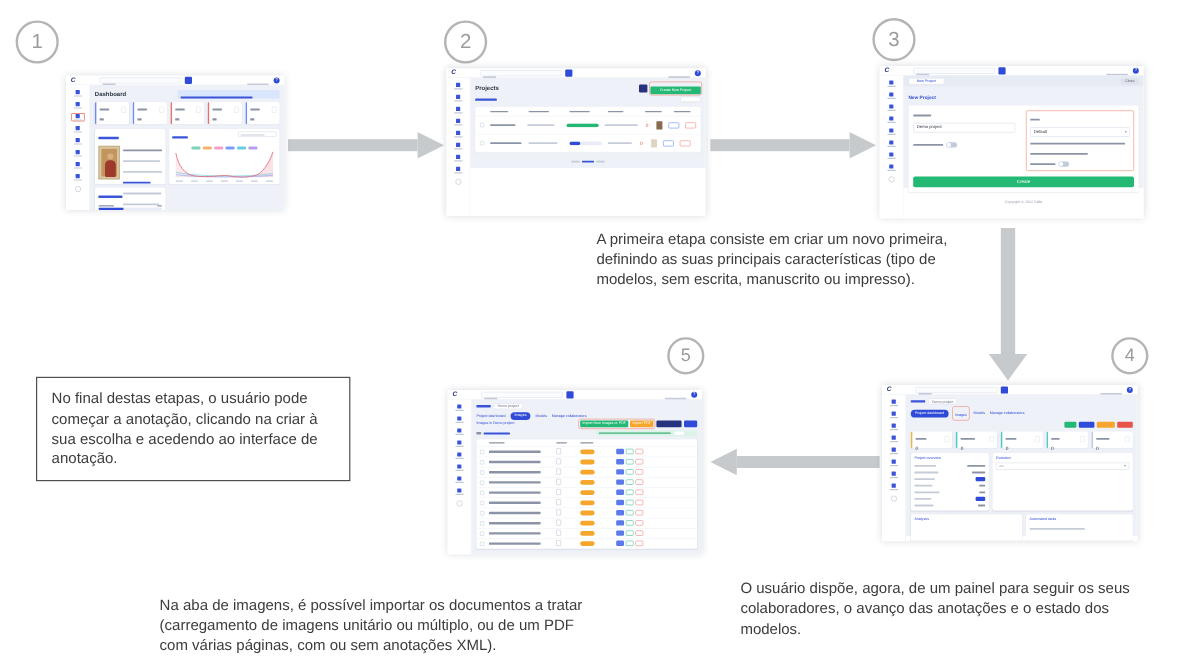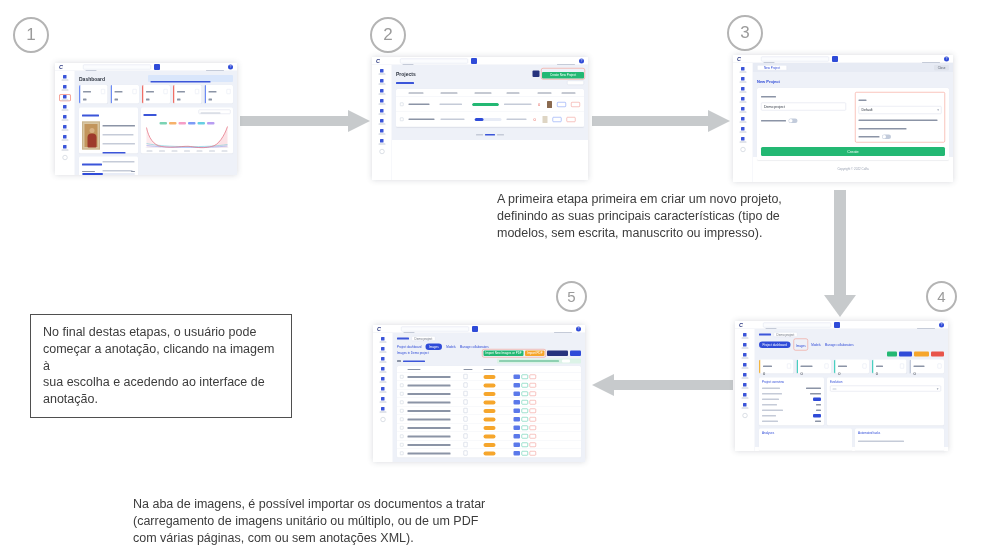--- a/index.html
+++ b/index.html
@@ -714,24 +714,27 @@
             <span class="c-name" style="padding-left:8px"><i class="bar bd" style="width:86px;height:3.5px"></i></span>
             <span class="c-doc"><span class="doc" style="display:inline-block"></span></span>
             <span class="c-badge"><span class="badge-o"></span></span>
             <span><span class="act a1"></span><span class="act a2"></span><span class="act a3"></span></span>
           </div>
         </div>
       </div>
     </div>
   </div>
 
-  <div class="caption" style="left:497px;top:191px">A primeira etapa primeira em criar um novo projeto,
+  <div class="caption" style="left:497px;top:191px">A primeira etapa consiste em criar um novo primeira,
 definindo as suas principais características (tipo de
 modelos, sem escrita, manuscrito ou impresso).</div>
+  <div class="caption" style="left:617px;top:482px">O usuário dispõe, agora, de um painel para seguir os seus
+colaboradores, o avanço das anotações e o estado dos
+modelos.</div>
   <div class="caption" style="left:133px;top:496px">Na aba de imagens, é possível importar os documentos a tratar
 (carregamento de imagens unitário ou múltiplo, ou de um PDF
 com várias páginas, com ou sem anotações XML).</div>
   <div class="notebox" style="left:30px;top:314px;width:262px">No final destas etapas, o usuário pode
-começar a anotação, clicando na imagem à
+começar a anotação, clicando na criar à
 sua escolha e acedendo ao interface de
 anotação.</div>
 
 </div>
 
 </body></html>

